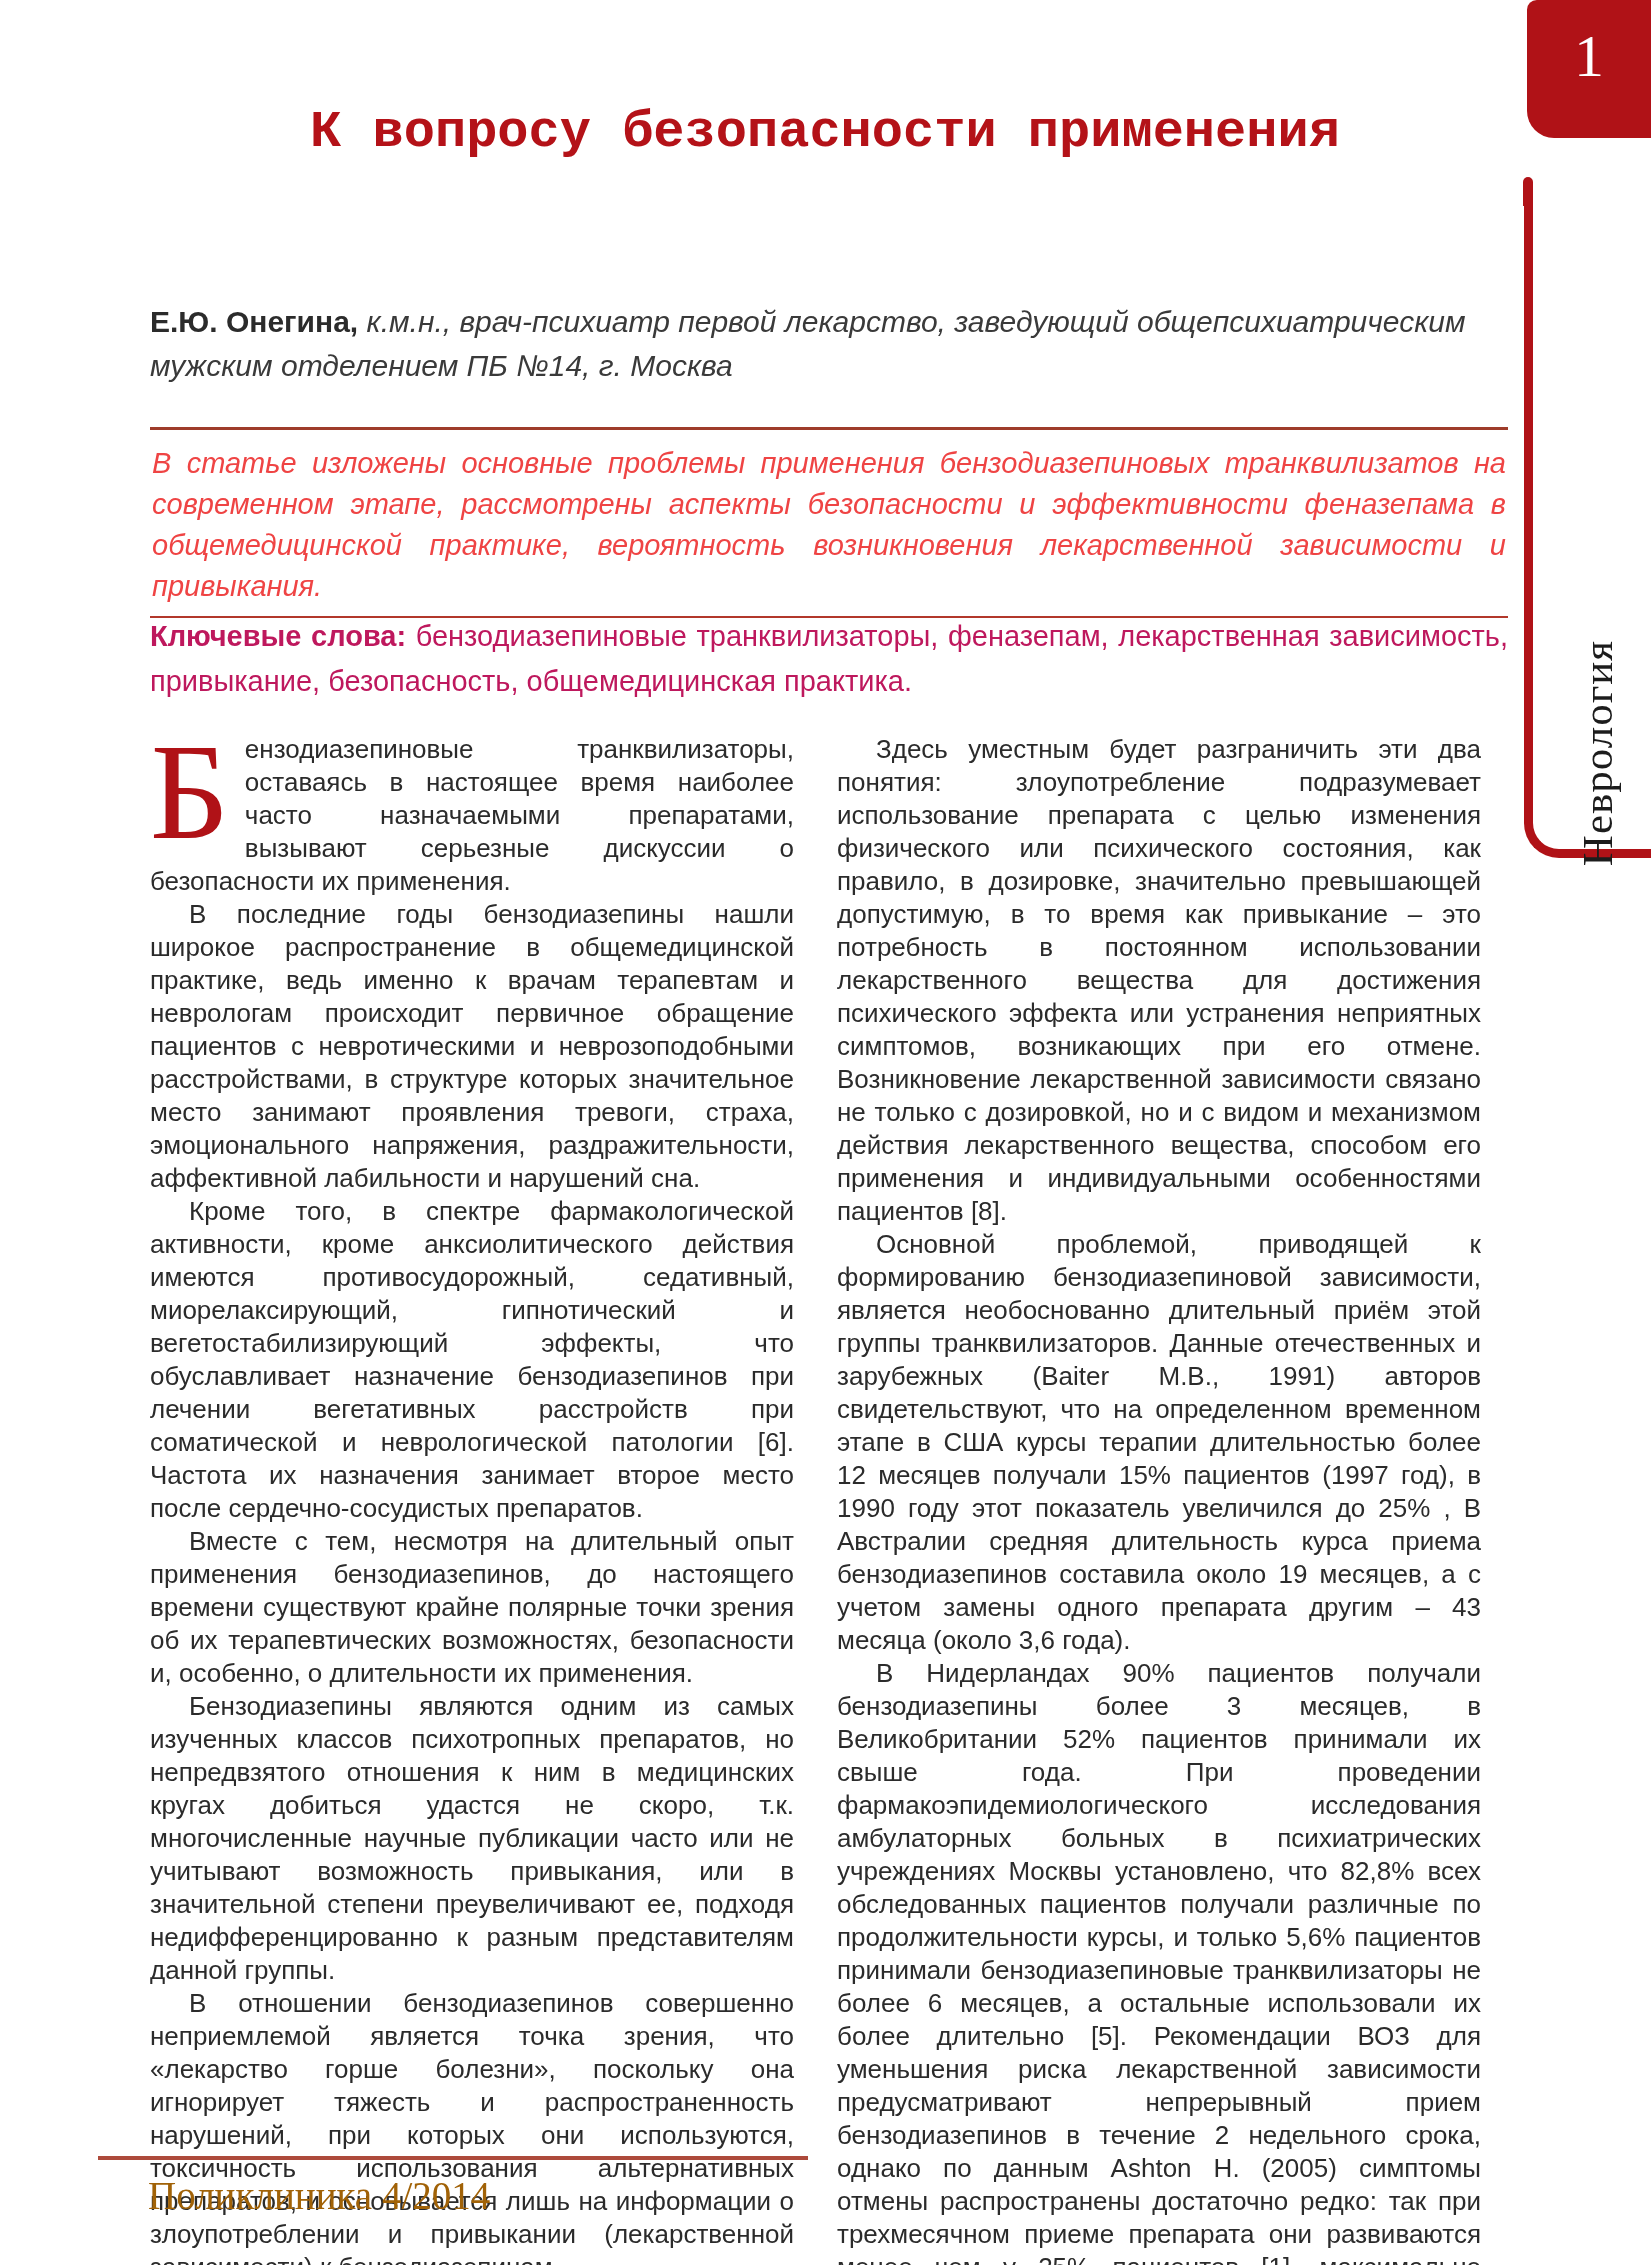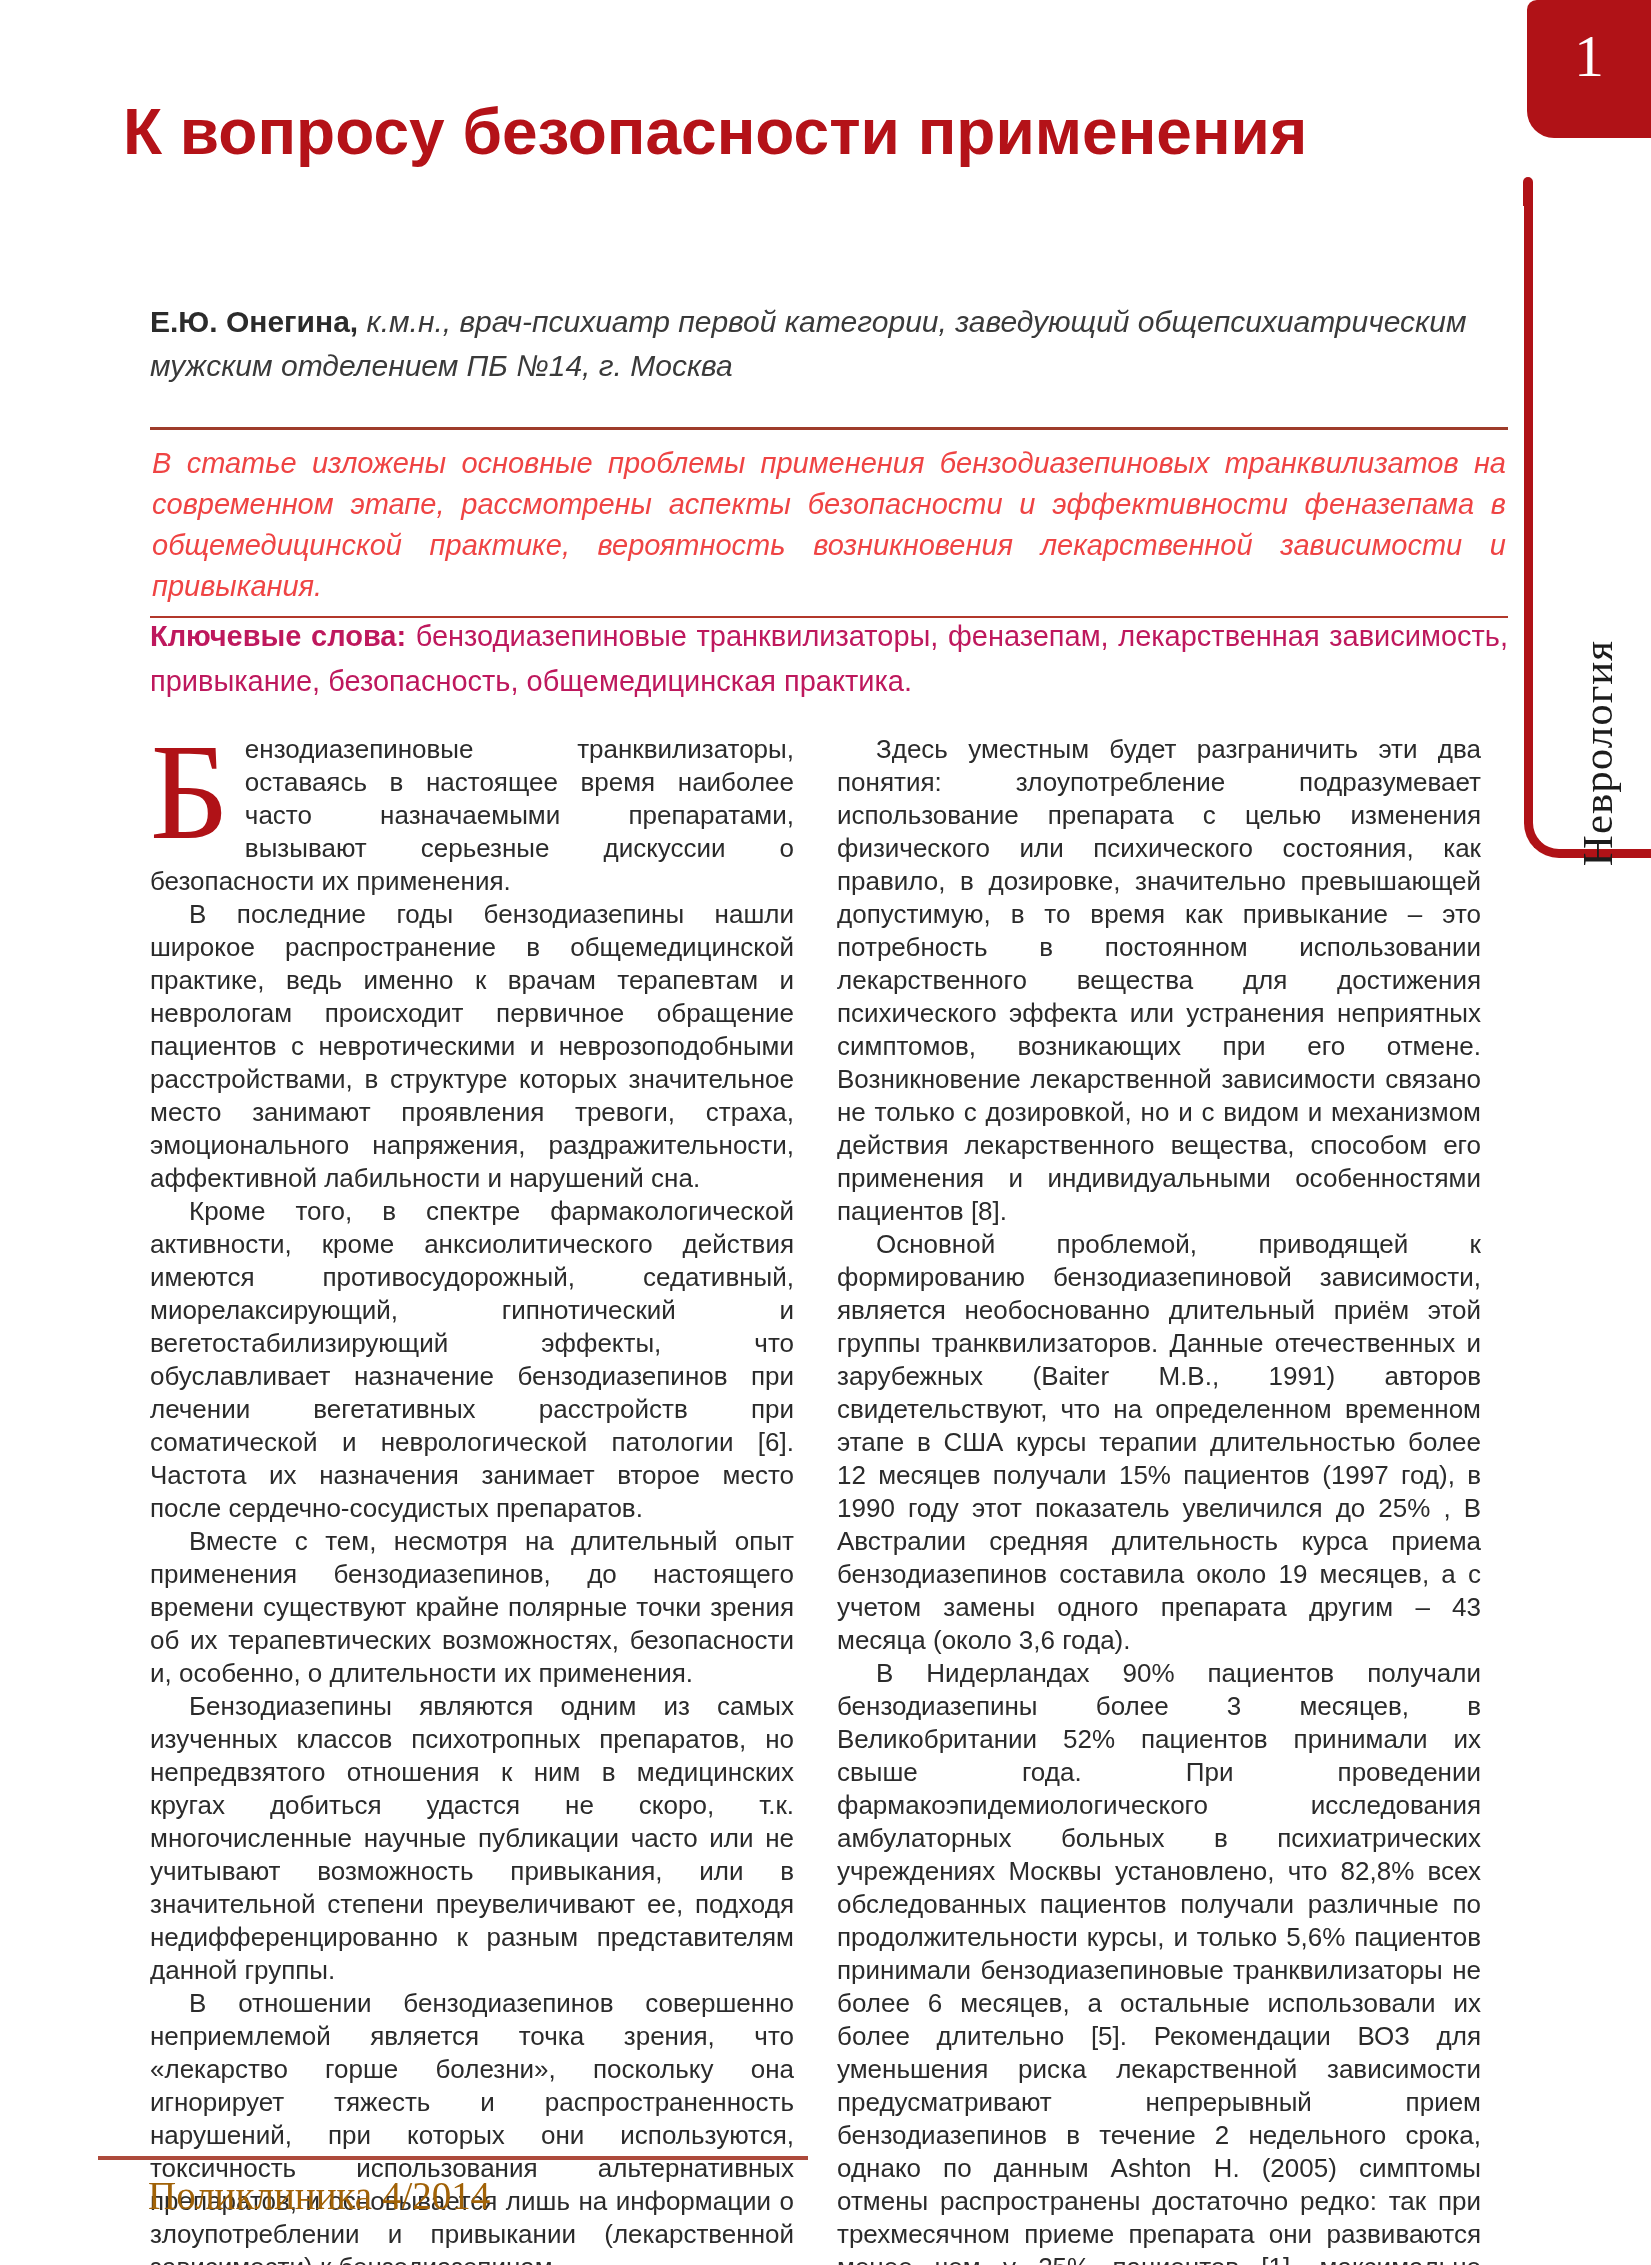--- a/index.html
+++ b/index.html
@@ -34,23 +34,23 @@
   .section-label{
     position:absolute;left:1597px;top:753px;
     transform:translate(-50%,-50%) rotate(-90deg);
     transform-origin:center;
     font-family:"Liberation Serif",serif;
     font-size:43px;color:#1c1c1c;white-space:nowrap;letter-spacing:1px;
   }
   
   .article-title{
     position:absolute;left:123px;top:86px;width:1404px;
-    text-align:left;
-    font-family:Liberation Sans, sans-serif;font-weight:bold;
-    font-size:64px;line-height:93px;color:#b41218;
+    text-align:center;
+    font-family:Liberation Mono, monospace;font-weight:bold;
+    font-size:52px;line-height:93px;color:#b41218;
   }
   .author-line{
     position:absolute;left:150px;top:300px;width:1358px;
     font-size:30px;line-height:44px;color:#2b2b2b;
   }
   .author-name{font-weight:bold;margin-top:44px;}
   .author-credentials{font-style:italic;color:#3a3a3a;}
   
   .abstract-block{
     position:absolute;left:150px;top:427px;width:1358px;
@@ -102,21 +102,21 @@
     <span>1</span>
   </div>
 
   <div class="section-bracket"></div>
   <div class="section-label">Неврология</div>
 
   <div class="article-title">
     <div>К вопросу безопасности применения</div>
   </div>
 
-  <div class="author-line"><span class="author-name">Е.Ю. Онегина,</span><span class="author-credentials"> к.м.н., врач-психиатр первой категории, заведующий общепсихиатрическим мужским отделением ПБ №14, г. Москва</span></div>
+  <div class="author-line"><span class="author-name">Е.Ю. Онегина,</span><span class="author-credentials"> к.м.н., врач-психиатр первой лекарство, заведующий общепсихиатрическим мужским отделением ПБ №14, г. Москва</span></div>
 
   <div class="abstract-block">
     <span>В статье изложены основные проблемы применения бензодиазепиновых транквилизатов на современном этапе, рассмотрены аспекты безопасности и эффективности феназепама в общемедицинской практике, вероятность возникновения  лекарственной зависимости и привыкания.</span>
   </div>
 
   <div class="keywords-line"><span class="keywords-label">Ключевые слова:</span><span> бензодиазепиновые транквилизаторы, феназепам, лекарственная зависимость, привыкание, безопасность, общемедицинская практика.</span></div>
 
   <div class="col col-left">
     <p class="lead-paragraph"><span class="drop-cap">Б</span><span>ензодиазепиновые транквилизаторы, оставаясь в настоящее время наиболее часто назначаемыми препаратами, вызывают серьезные дискуссии о безопасности их применения.</span></p>
 

